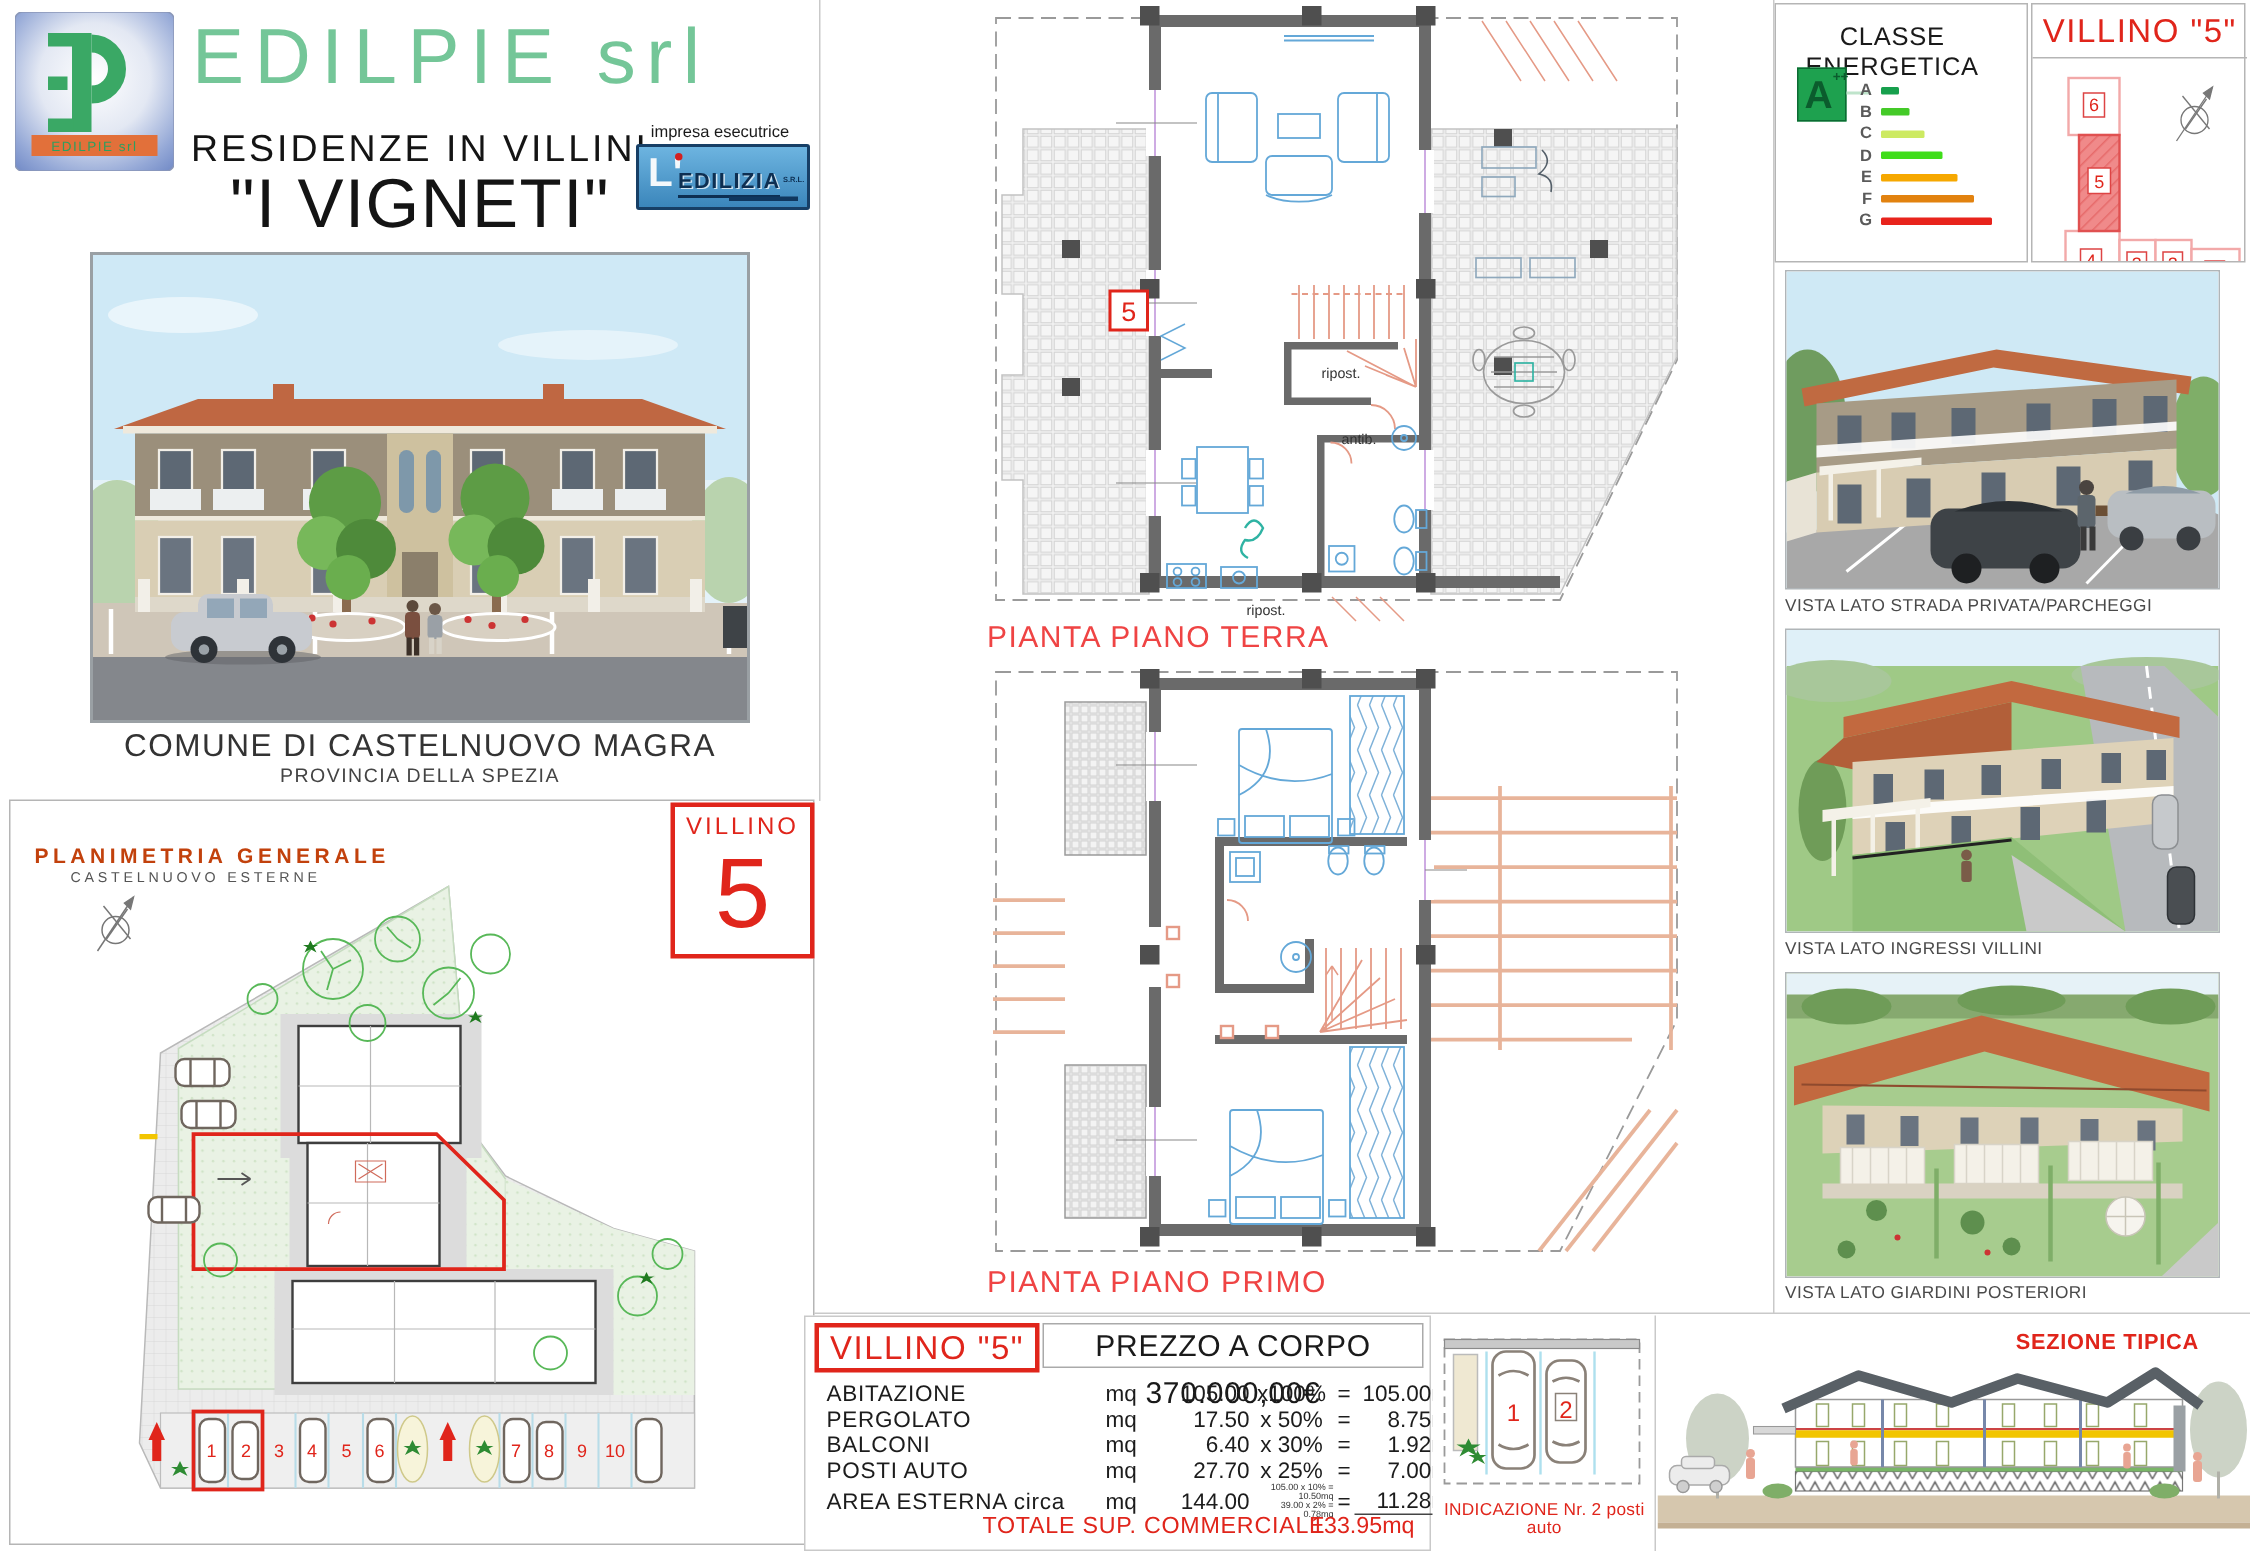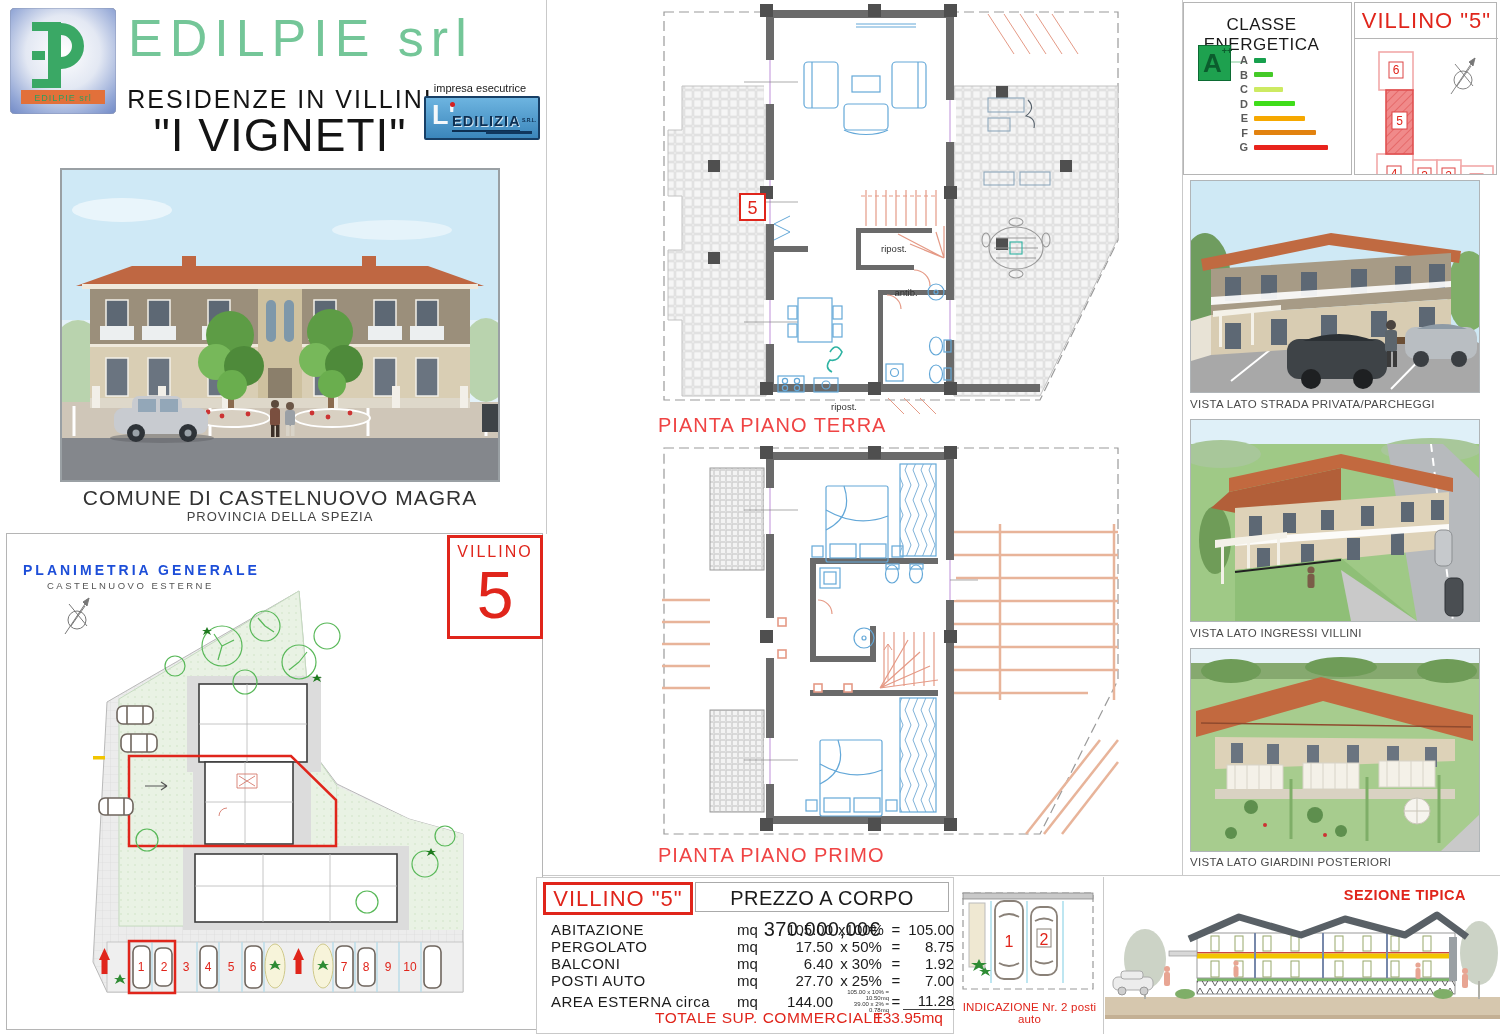--- a/index.html
+++ b/index.html
@@ -186,21 +186,21 @@
         <rect x="224" y="255" width="3.5" height="11" fill="#d8d3c8"></rect>
           <rect x="229" y="255" width="3.5" height="11" fill="#d8d3c8"></rect>
       </g>
       <rect x="420" y="234" width="16" height="28" fill="#3e4347"></rect>
     </svg>
   </div>
   <div class="abs ctr" style="left:60px;top:486px;width:440px;font-size:21px;font-weight:300;letter-spacing:1px;color:#333;">COMUNE DI CASTELNUOVO MAGRA</div>
   <div class="abs ctr" style="left:60px;top:509px;width:440px;font-size:13px;font-weight:300;letter-spacing:1px;color:#444;">PROVINCIA DELLA SPEZIA</div>
 
   <div class="abs panel" style="left:6px;top:533px;width:537px;height:497px;">
-    <div class="abs" style="left:16px;top:28px;font-size:14px;font-weight:bold;letter-spacing:3px;color:#1d4ed8;">PLANIMETRIA GENERALE</div>
+    <div class="abs" style="left:16px;top:28px;font-size:14px;font-weight:bold;letter-spacing:3px;color:#c2410c;">PLANIMETRIA GENERALE</div>
     <div class="abs" style="left:40px;top:46px;font-size:9.5px;letter-spacing:2.5px;color:#555;">CASTELNUOVO ESTERNE</div>
 
     <svg class="abs" style="left:0;top:0;" viewBox="0 0 537 497" width="537" height="497">
       <defs>
         <pattern id="sp-dots" width="7" height="7" patternUnits="userSpaceOnUse">
           <rect width="7" height="7" fill="#e9f2e4"></rect>
             <circle cx="2" cy="2" r="0.8" fill="#cfe3c6"></circle>
         </pattern>
         <pattern id="sp-tile" width="8" height="8" patternUnits="userSpaceOnUse">
           <rect width="8" height="8" fill="#ececec"></rect>

